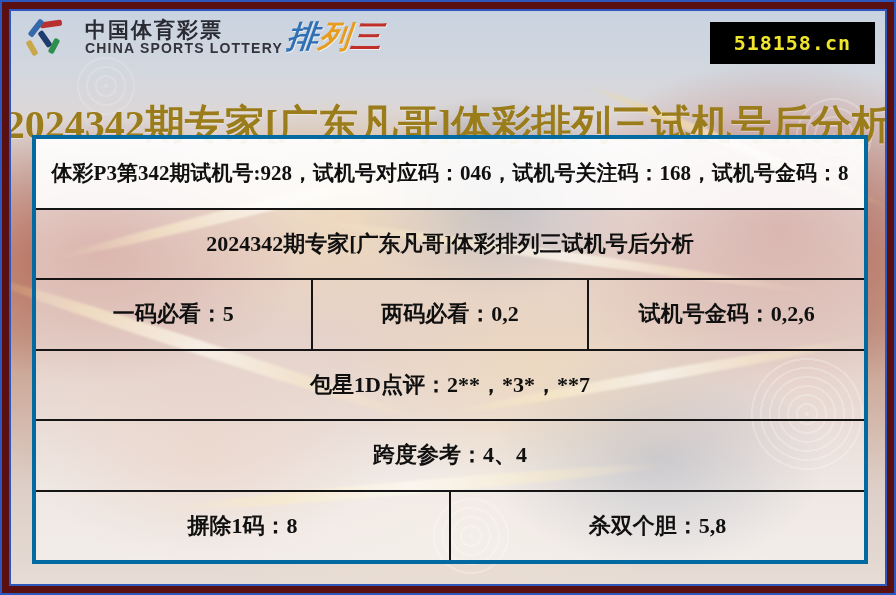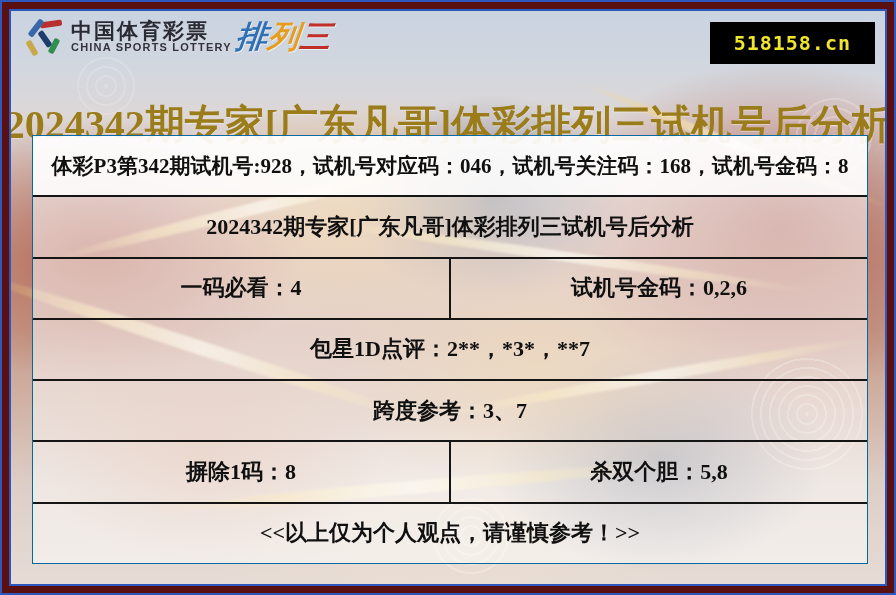--- a/index.html
+++ b/index.html
@@ -30,39 +30,39 @@
   
   .header{position:absolute;left:11px;top:11px;right:11px;height:48px;z-index:10;}
   .logo{position:absolute;left:12px;top:3px;display:flex;align-items:center;}
   .logo-mark{position:relative;width:40px;height:42px;}
   .logo-mark span{position:absolute;border-radius:2px;}
   .bar-red{width:22px;height:6px;background:#b83030;left:15px;top:5px;transform:rotate(-8deg);}
   .bar-blue{width:6px;height:20px;background:#3668aa;left:8px;top:2px;transform:rotate(38deg);}
   .bar-navy{width:6px;height:18px;background:#1e3c6e;left:17px;top:14px;transform:rotate(-35deg);}
   .bar-green{width:6px;height:16px;background:#2f8f4e;left:26px;top:22px;transform:rotate(28deg);}
   .bar-tan{width:6px;height:16px;background:#c8a84b;left:4px;top:24px;transform:rotate(-30deg);}
-  .logo-text{margin-left:6px;line-height:1.05;font-family:"Liberation Sans",sans-serif;}
+  .logo-text{margin-left:20px;line-height:1.05;font-family:"Liberation Sans",sans-serif;}
   .logo-cn{font-size:21px;font-weight:bold;color:#2a2a33;letter-spacing:2px;}
-  .logo-en{font-size:11px;font-weight:bold;color:#33333c;letter-spacing:1.2px;}
+  .logo-en{font-size:14px;font-weight:bold;color:#33333c;letter-spacing:1.2px;}
   .logo-game{margin-left:4px;font-weight:900;font-size:31px;font-style:italic;
              transform:skewX(-6deg);letter-spacing:1px;text-shadow:1px 1px 0 rgba(255,255,255,.6);}
   .gc0{color:#3070b4;} .gc1{color:#e89c1e;} .gc2{color:#c03028;}
   .badge{position:absolute;right:8px;top:9px;height:42px;min-width:96px;padding:0 24px;
          background:#000;color:#efe52c;display:flex;align-items:center;justify-content:center;
          font-family:"DejaVu Sans Mono",monospace;font-size:20px;font-weight:bold;letter-spacing:1px;}
 
   
   .title{position:absolute;left:11px;right:11px;top:59px;height:74px;z-index:10;
          display:flex;align-items:center;justify-content:center;
          font-size:40px;font-weight:bold;color:#9b7c1a;white-space:nowrap;
          text-shadow:0 1px 0 rgba(255,255,255,.35);}
 
   
   .board{position:absolute;left:30px;top:133px;width:836px;height:429px;z-index:10;
-         display:flex;flex-direction:column;border:1px solid #0369a1;box-sizing:border-box;}
+         display:flex;flex-direction:column;border:4px solid #0369a1;box-sizing:border-box;}
   .t-row{flex:1;display:flex;border-top:2px solid #151515;}
   .t-row:first-child{border-top:none;}
   .cell{flex:1;display:flex;align-items:center;justify-content:center;
         background:rgba(255,255,255,.52);border-left:2px solid #151515;
         font-size:22px;font-weight:bold;color:#101010;white-space:nowrap;overflow:hidden;}
   .cell:first-child{border-left:none;}
   .cell.solid{background:rgba(255,255,255,.92);font-size:21px;}
 </style>
 </head>
 <body>
@@ -104,33 +104,31 @@
   <h1 class="title">2024342期专家[广东凡哥]体彩排列三试机号后分析</h1>
 
   <div class="board">
     <div class="t-row">
       <div class="cell solid">体彩P3第342期试机号:928，试机号对应码：046，试机号关注码：168，试机号金码：8</div>
     </div>
     <div class="t-row">
       <div class="cell">2024342期专家[广东凡哥]体彩排列三试机号后分析</div>
     </div>
     <div class="t-row">
-      <div class="cell">一码必看：4</div>
+      <div class="cell">一码必看：5</div>
+      <div class="cell">两码必看：0,2</div>
       <div class="cell">试机号金码：0,2,6</div>
     </div>
     <div class="t-row">
       <div class="cell">包星1D点评：2**，*3*，**7</div>
     </div>
     <div class="t-row">
-      <div class="cell">跨度参考：3、7</div>
+      <div class="cell">跨度参考：4、4</div>
     </div>
     <div class="t-row">
       <div class="cell">摒除1码：8</div>
       <div class="cell">杀双个胆：5,8</div>
-    </div>
-    <div class="t-row">
-      <div class="cell">&lt;&lt;以上仅为个人观点，请谨慎参考！&gt;&gt;</div>
     </div>
   </div>
 
   <div class="frame-maroon"></div>
   <div class="frame-blue-inner"></div>
 </div>
 
 </body></html>

